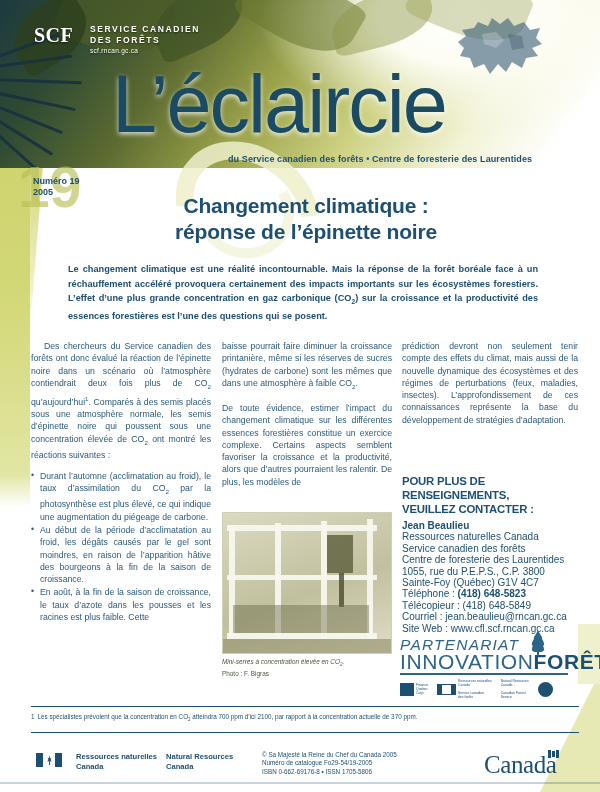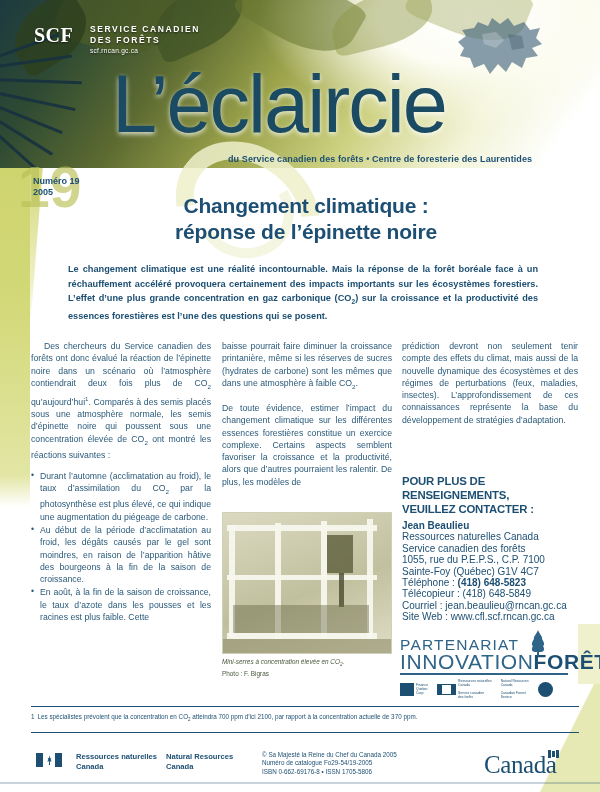--- a/index.html
+++ b/index.html
@@ -159,21 +159,21 @@
     font-size:10px;line-height:11.4px;color:#1d4f73;
   }
   .contact .nm{font-weight:bold;}
   .contact .tel-num{font-weight:bold;}
 
   
   .partner{
     position:absolute;left:400px;top:636px;width:180px;
   }
   .partner .pt1{
-    font-size:15.5px;font-weight:normal;letter-spacing:1.2px;color:#2f6489;line-height:17px;
+    font-size:15.5px;font-weight:normal;letter-spacing:1.2px;color:#2f6489;line-height:17px;font-style:italic;
   }
   .partner .pt2{
     font-size:21px;letter-spacing:.6px;color:#2f6489;line-height:17px;
   }
   .partner .pt2 b{font-weight:bold;color:#1d4f73;}
   .partner .rule{height:2px;background:#2f6489;margin:3px 0 4px 0;width:168px;}
   .partner .tree{
     position:absolute;right:34px;top:-6px;width:16px;height:26px;
   }
   .plogos{display:flex;align-items:center;gap:9px;}
@@ -330,21 +330,22 @@
   </div>
 
   <div class="contact-h">
     <div>POUR PLUS DE RENSEIGNEMENTS,</div>
     <div>VEUILLEZ CONTACTER :</div>
   </div>
   <div class="contact">
     <div class="nm">Jean Beaulieu</div>
     <div>Ressources naturelles Canada</div>
     <div>Service canadien des forêts</div>
-    <div>1055, rue du P.E.P.S., C.P. 7100</div>
+    <div>Centre de foresterie des Laurentides</div>
+    <div>1055, rue du P.E.P.S., C.P. 3800</div>
     <div>Sainte-Foy (Québec)  G1V 4C7</div>
     <div><span>Téléphone   : </span><span class="tel-num">(418) 648-5823</span></div>
     <div><span>Télécopieur : </span><span>(418) 648-5849</span></div>
     <div><span>Courriel : </span><span>jean.beaulieu@rncan.gc.ca</span></div>
     <div><span>Site Web : </span><span>www.cfl.scf.rncan.gc.ca</span></div>
   </div>
 
   <div class="partner">
     <svg class="tree" viewBox="0 0 16 26">
       <path fill="#2f6489" d="M8 0 C10 5 13 7 12 9 C14 12 15 15 13 16 C15 19 14 22 11 22 L9 22 L9 26 L7 26 L7 22 L5 22 C2 22 1 19 3 16 C1 15 2 12 4 9 C3 7 6 5 8 0 Z"></path>

